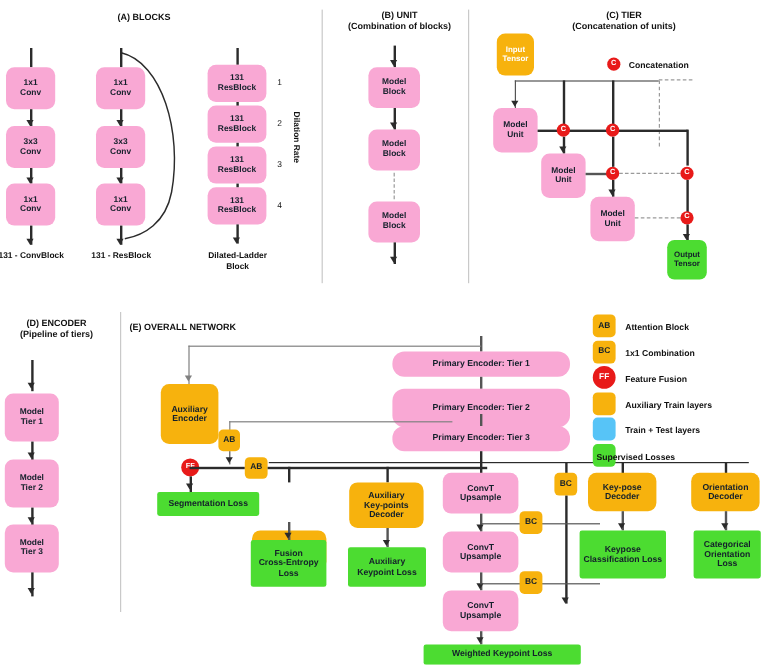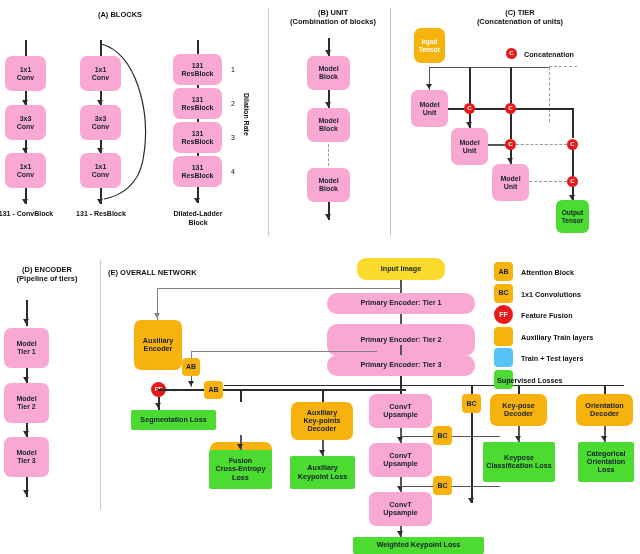--- a/index.html
+++ b/index.html
@@ -178,21 +178,20 @@
   <div class="arrow" style="left:23.3px;top:431px;"></div>
   <div class="node blue" style="left:4px;top:437px;width:45px;height:40px;font-size:7px;">Model
 Tier 3</div>
   <div class="vline" style="left:26.3px;top:477px;height:20px;"></div>
   <div class="arrow" style="left:23.3px;top:490px;"></div>
 
   <div class="divider" style="left:100px;top:260px;height:250px;"></div>
 
   <div class="ttl" style="left:108px;top:268px;width:110px;font-size:7.5px;text-align:left;">(E) OVERALL NETWORK</div>
 
-  <div class="node yellow" style="left:357px;top:258px;width:88px;height:22px;font-size:7.2px;">Input Image</div>
   <div class="vline thin" style="left:400.3px;top:280px;height:13px;"></div>
   <div class="node blue" style="left:327px;top:293px;width:148px;height:21px;font-size:7.2px;border-radius:10px;">Primary Encoder: Tier 1</div>
   <div class="vline thin" style="left:400.3px;top:314px;height:10px;"></div>
   <div class="node blue" style="left:327px;top:324px;width:148px;height:32px;font-size:7.2px;border-radius:10px;">Primary Encoder: Tier 2</div>
   <div class="vline thin" style="left:400.3px;top:345px;height:10px;"></div>
   <div class="node blue" style="left:327px;top:355px;width:148px;height:21px;font-size:7.2px;border-radius:10px;">Primary Encoder: Tier 3</div>
 
   <div class="ghline" style="left:157px;top:287.5px;width:244px;"></div>
   <div class="gvline" style="left:157px;top:287.5px;height:32px;"></div>
   <div class="arrowg" style="left:154px;top:313px;"></div>
@@ -277,21 +276,21 @@
   <div class="vline thin" style="left:604.3px;top:426px;height:16px;"></div>
   <div class="arrow" style="left:601.3px;top:436px;"></div>
   <div class="node green" style="left:578px;top:442px;width:56px;height:40px;font-size:7.2px;">Categorical
 Orientation
 Loss</div>
 
   <div id="legend">
       <div class="node sq" style="position: absolute; left: 494px; top: 262px; width: 19px; height: 19px; font-size: 7px; background: rgb(247, 178, 13); color: rgb(20, 32, 43);">AB</div>
       <div class="lgtxt" style="left: 521px; top: 268px;">Attention Block</div>
       <div class="node sq" style="position: absolute; left: 494px; top: 283.5px; width: 19px; height: 19px; font-size: 7px; background: rgb(247, 178, 13); color: rgb(20, 32, 43);">BC</div>
-      <div class="lgtxt" style="left: 521px; top: 289.5px;">1x1 Convolutions</div>
+      <div class="lgtxt" style="left: 521px; top: 289.5px;">1x1 Combination</div>
       <div class="node circle" style="position: absolute; left: 494px; top: 305px; width: 19px; height: 19px; font-size: 7px; background: rgb(232, 26, 25); color: rgb(255, 255, 255);">FF</div>
       <div class="lgtxt" style="left: 521px; top: 311px;">Feature Fusion</div>
       <div class="node sq" style="position: absolute; left: 494px; top: 326.5px; width: 19px; height: 19px; font-size: 7px; background: rgb(247, 178, 13); color: rgb(20, 32, 43);"></div>
       <div class="lgtxt" style="left: 521px; top: 332.5px;">Auxiliary Train layers</div>
       <div class="node sq" style="position: absolute; left: 494px; top: 348px; width: 19px; height: 19px; font-size: 7px; background: rgb(87, 196, 247); color: rgb(20, 32, 43);"></div>
       <div class="lgtxt" style="left: 521px; top: 354px;">Train + Test layers</div>
       <div class="node sq" style="position: absolute; left: 494px; top: 369.5px; width: 19px; height: 19px; font-size: 7px; background: rgb(76, 220, 49); color: rgb(20, 32, 43);"></div>
       <div class="lgtxt" style="left: 497px; top: 375.5px;">Supervised Losses</div>
     </div>
 

